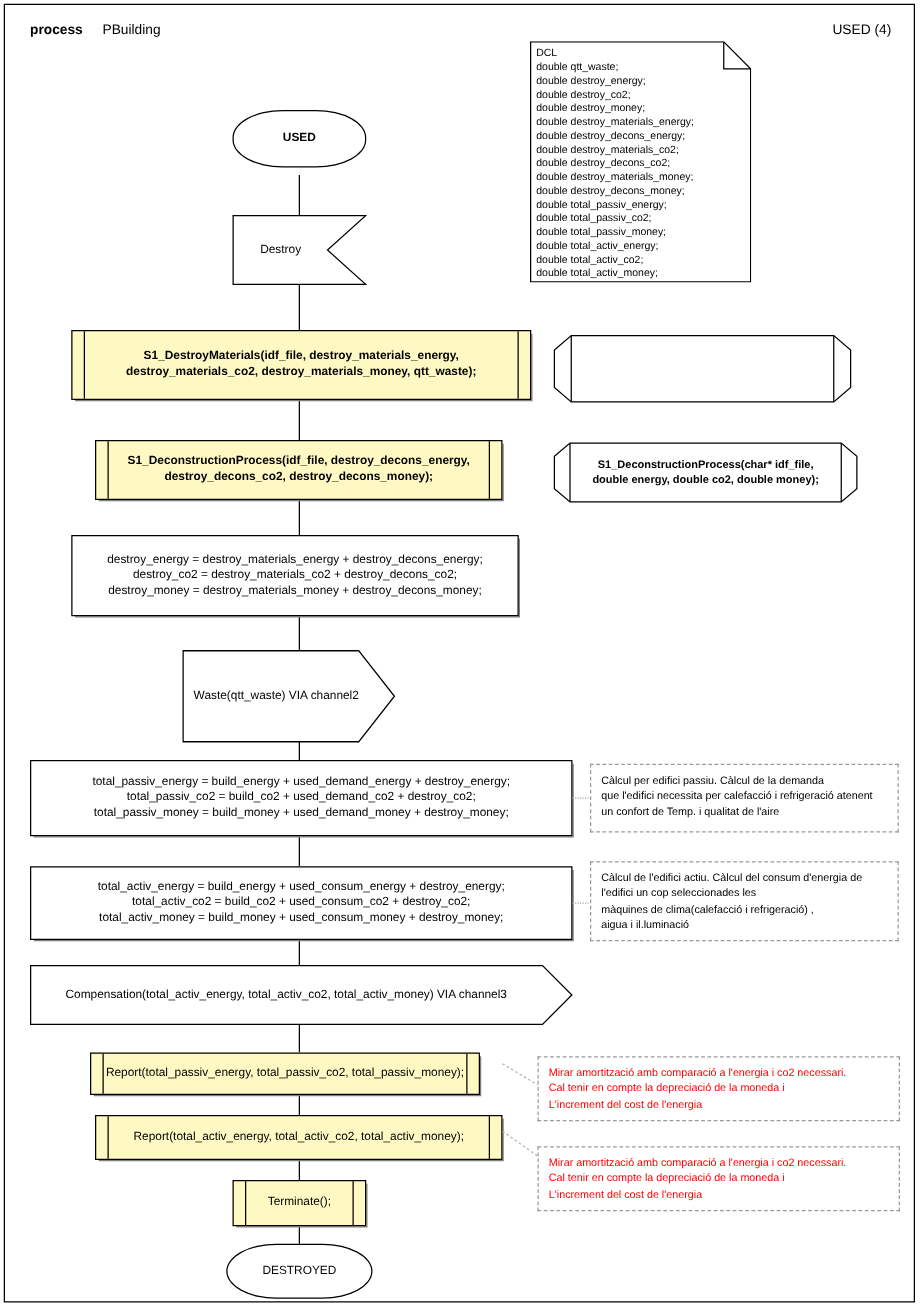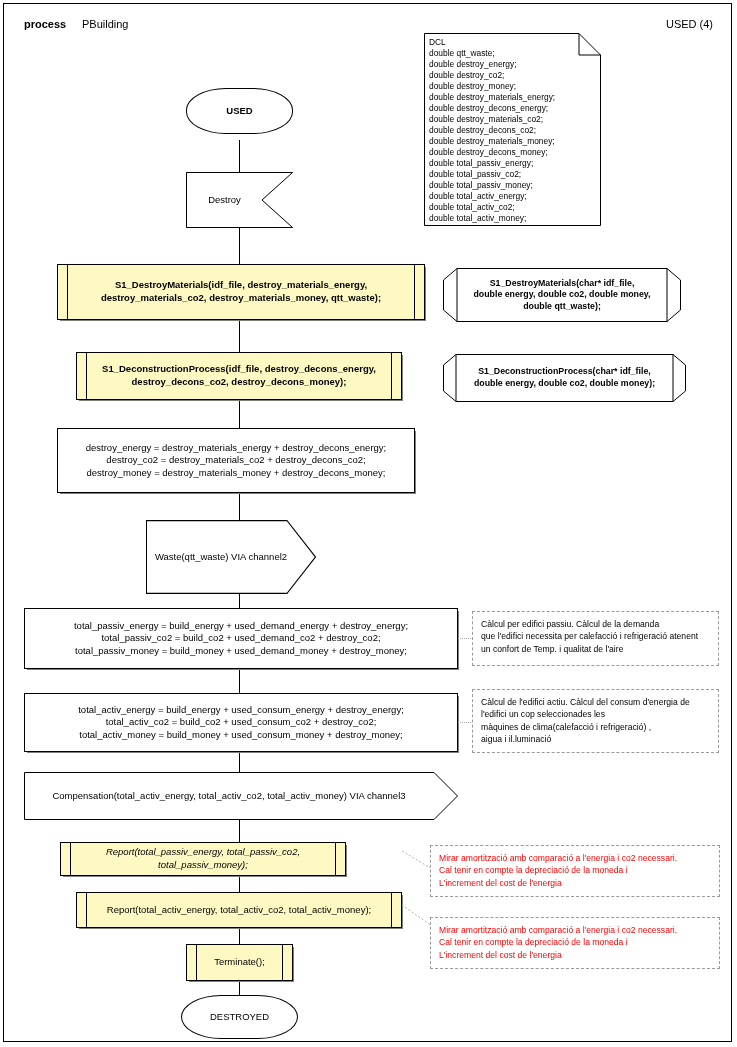--- a/index.html
+++ b/index.html
@@ -198,23 +198,20 @@
 destroy_materials_co2, destroy_materials_money, qtt_waste);</div>
   </div>
 
   <div class="node bold" style="left:443px; top:268px; width:238px; height:54px; font-size:8.8px;">
     <div class="svgwrap">
       <svg viewBox="0 0 238 54" preserveAspectRatio="none">
         <path d="M14,0.5 L224,0.5 L237.5,12 L237.5,42 L224,53.5 L14,53.5 L0.5,42 L0.5,12 Z" fill="#ffffff" stroke="#000000" stroke-width="1"></path>
         <path d="M14,0.5 L14,53.5 M224,0.5 L224,53.5" fill="none" stroke="#000000" stroke-width="1"></path>
       </svg>
     </div>
-    <div class="txt" style="position:relative; padding:0 18px;">S1_DestroyMaterials(char* idf_file,
-double energy, double co2, double money,
-double qtt_waste);</div>
   </div>
 
   <div class="node subroutine bold" style="left:76px; top:352px; width:326px; height:48px;">
     <div class="txt">S1_DeconstructionProcess(idf_file, destroy_decons_energy,
 destroy_decons_co2, destroy_decons_money);</div>
   </div>
 
   <div class="node bold" style="left:443px; top:354px; width:243px; height:48px; font-size:8.8px;">
     <div class="svgwrap">
       <svg viewBox="0 0 243 48" preserveAspectRatio="none">
@@ -264,21 +261,21 @@
 
   <div class="node" style="left:24px; top:772px; width:434px; height:48px;">
     <div class="svgwrap">
       <svg viewBox="0 0 434 48" preserveAspectRatio="none">
         <path d="M0.5,0.5 L410,0.5 L433.5,24 L410,47.5 L0.5,47.5 Z" fill="#ffffff" stroke="#000000" stroke-width="1"></path>
       </svg>
     </div>
     <div class="txt" style="position:relative; padding-right:30px;text-align:center;">Compensation(total_activ_energy, total_activ_co2, total_activ_money) VIA channel3</div>
   </div>
 
-  <div class="node subroutine" style="left:60px; top:842px; width:286px; height:34px;font-style:italic;">
+  <div class="node subroutine" style="left:72px; top:842px; width:312px; height:34px;">
     <div class="txt">Report(total_passiv_energy, total_passiv_co2, total_passiv_money);</div>
   </div>
   <div class="diagline" style="left:402px; top:851px; width:30px; height:22px;">
     <svg width="30" height="22">
         <line x1="0" y1="0" x2="30" y2="18" stroke="#b0b0b0" stroke-width="1" stroke-dasharray="2,2"></line>
       </svg>
   </div>
   <div class="comment red" style="left:430px; top:845px; width:290px; height:52px;">Mirar amortització amb comparació a l'energia i co2 necessari.
 Cal tenir en compte la depreciació de la moneda i
 L'increment del cost de l'energia</div>

